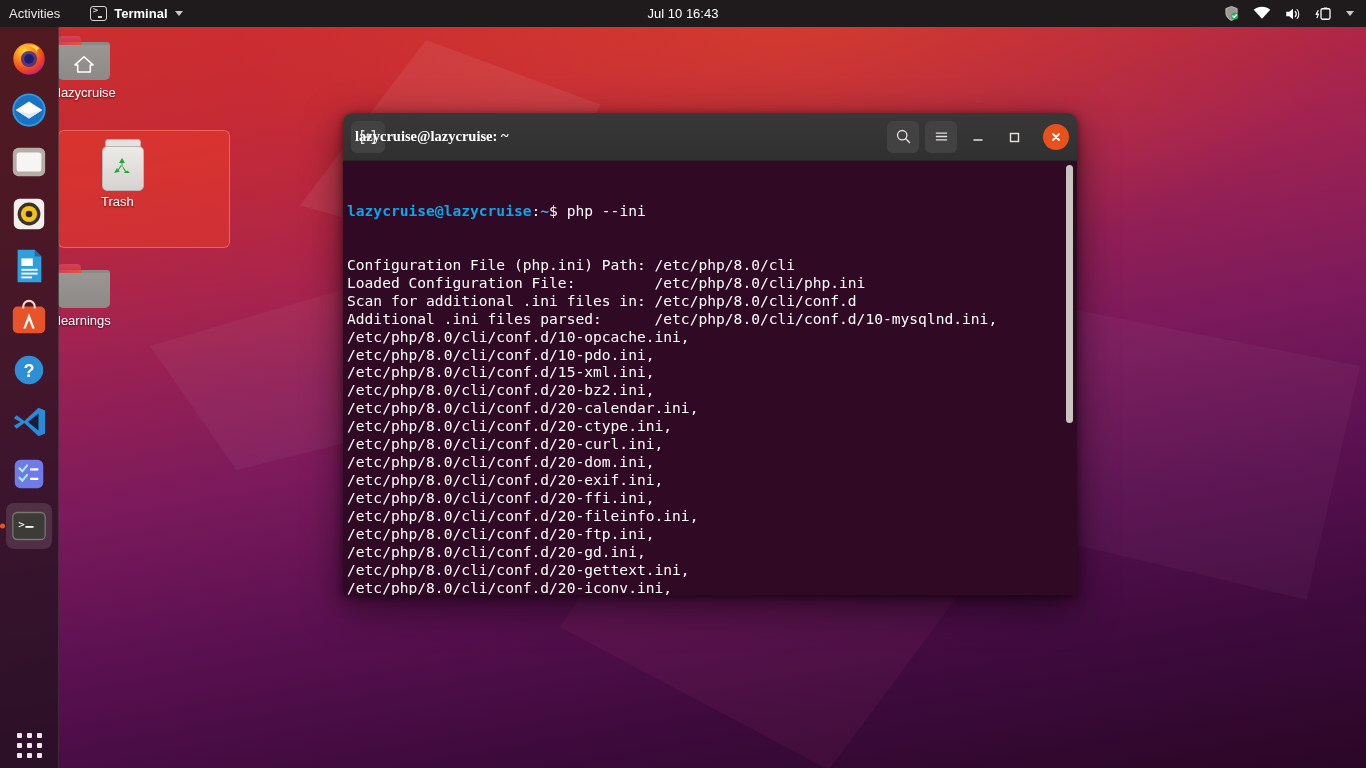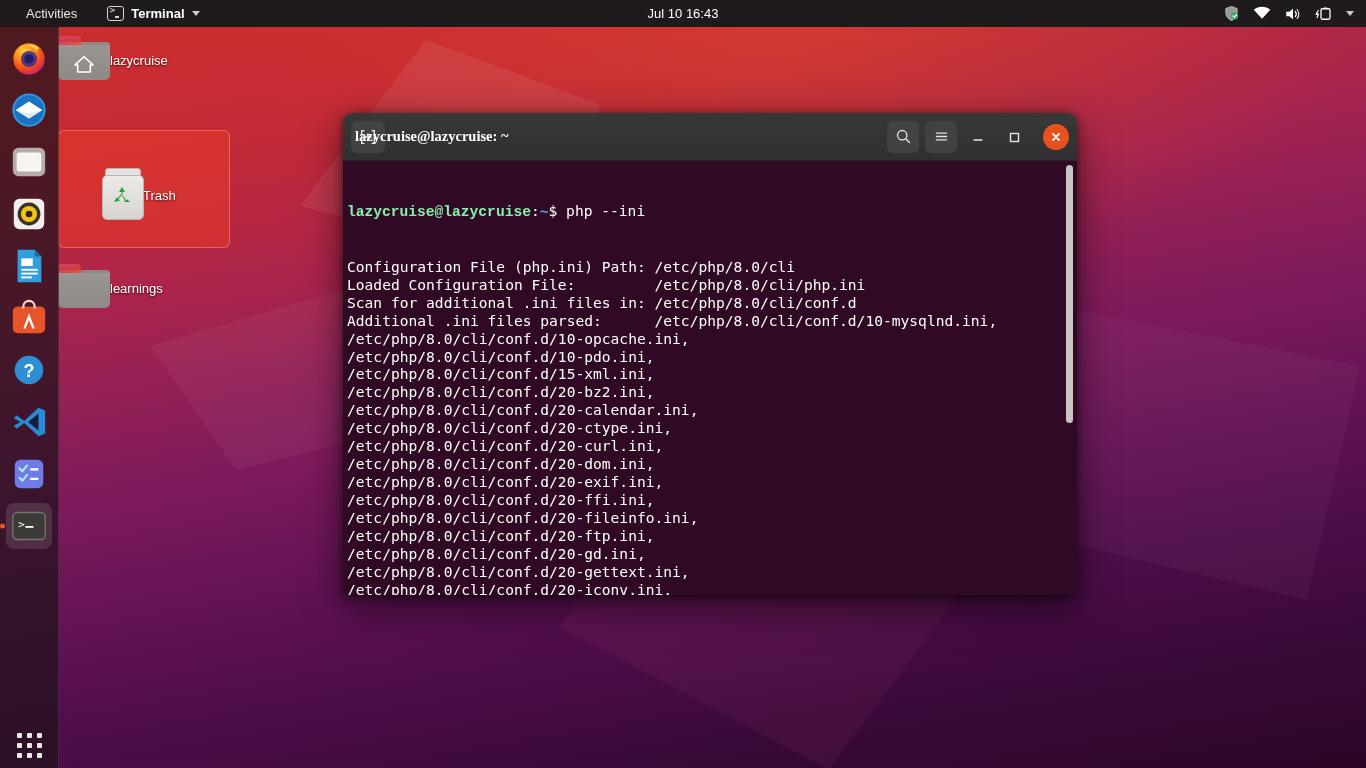--- a/index.html
+++ b/index.html
@@ -48,21 +48,21 @@
   #topbar {
     position: absolute; left: 0; top: 0;
     width: 1366px; height: 27px;
     background: #1f1b1c;
     display: flex; align-items: center;
     color: #ffffff;
     font-size: 13px;
     z-index: 50;
   }
   #activities-btn {
-    padding: 0 10px 0 26px; height: 27px;
+    padding: 0 10px 0 9px; height: 27px;
     display: flex; align-items: center;
     color: #e9e6e4;
   }
   #app-menu {
     display: flex; align-items: center; gap: 7px;
     margin-left: 20px; height: 17px;
     color: #ffffff; font-weight: bold;
   }
   #app-menu .term-mini {
     width: 15px; height: 13px;
@@ -128,21 +128,21 @@
     grid-template-rows: repeat(3, 5px);
     gap: 5px; align-content: center; justify-content: center;
     border-radius: 8px;
   }
   #show-apps span { width: 5px; height: 5px; background: #efeae7; border-radius: 1px; }
 
   
   .desk-icon {
     position: absolute;
     width: 128px;
-    display: flex; flex-direction: row; align-items: center;
+    display: flex; flex-direction: column; align-items: flex-start;
     color: #ffffff; font-size: 13px;
     text-shadow: 0 1px 2px rgba(0,0,0,0.75);
     padding-top: 8px;
     border-radius: 6px;
   }
   .desk-icon.selected {
     background: rgba(231,59,42,0.55);
     border: 1px solid rgba(255,140,120,0.55);
     padding-left: 42px;
   }
@@ -250,21 +250,21 @@
   }
   #term-text {
     padding: 5px 0 0 2px;
     font-family: "DejaVu Sans Mono", monospace;
     font-size: 14.6px;
     line-height: 17.95px;
     color: #ffffff;
     white-space: pre;
   }
   .ln { padding-left: 2px; }
-  .c-green { color: #86efac; font-weight: bold; font-family: Liberation Mono, monospace; }
+  .c-green { color: #0ea5e9; font-weight: bold; }
   .c-blue  { color: #4aa3f0; font-weight: bold; }
   .c-white { color: #ffffff; }
   #term-scrollbar {
     position: absolute; right: 3px; top: 0;
     width: 9px; height: 100%;
   }
   #term-thumb {
     position: absolute; left: 1px; top: 4px;
     width: 7px; height: 258px;
     background: #c8c4c0; border-radius: 4px;

